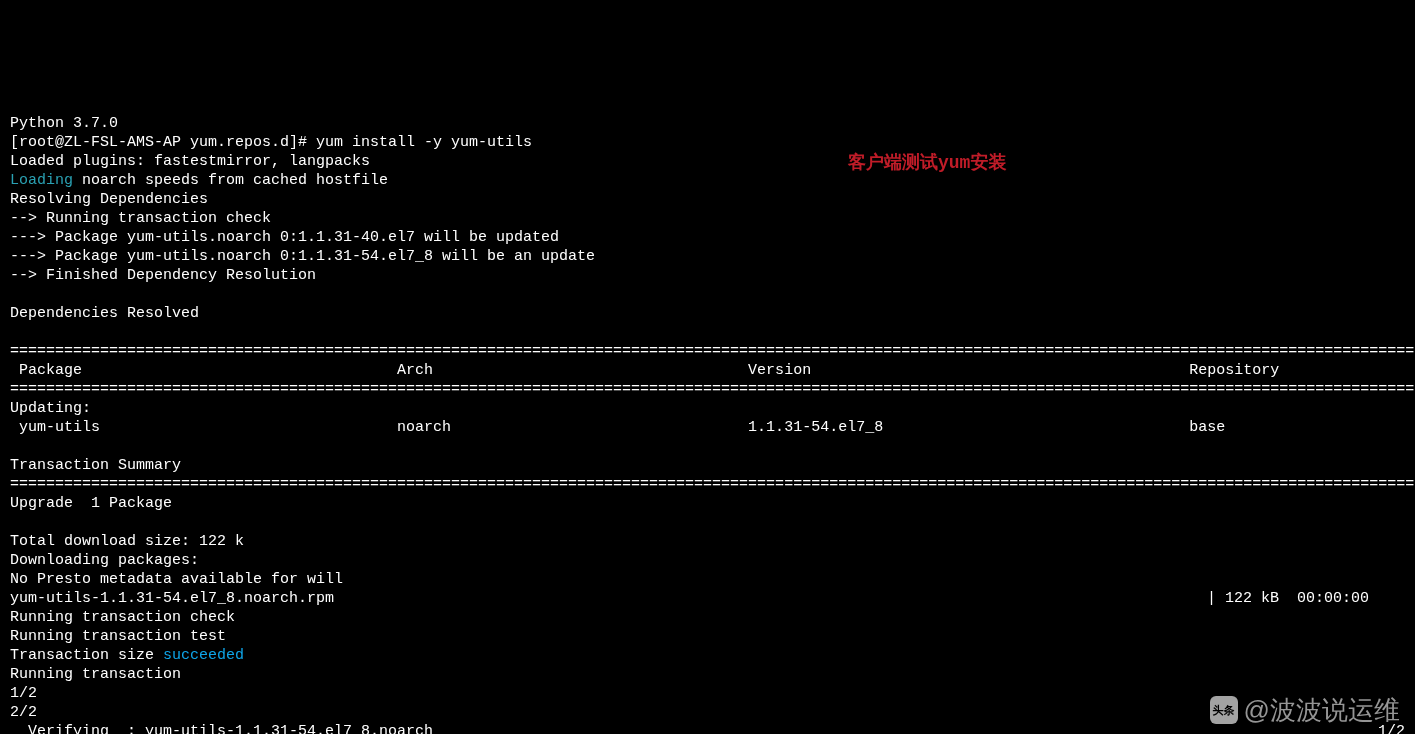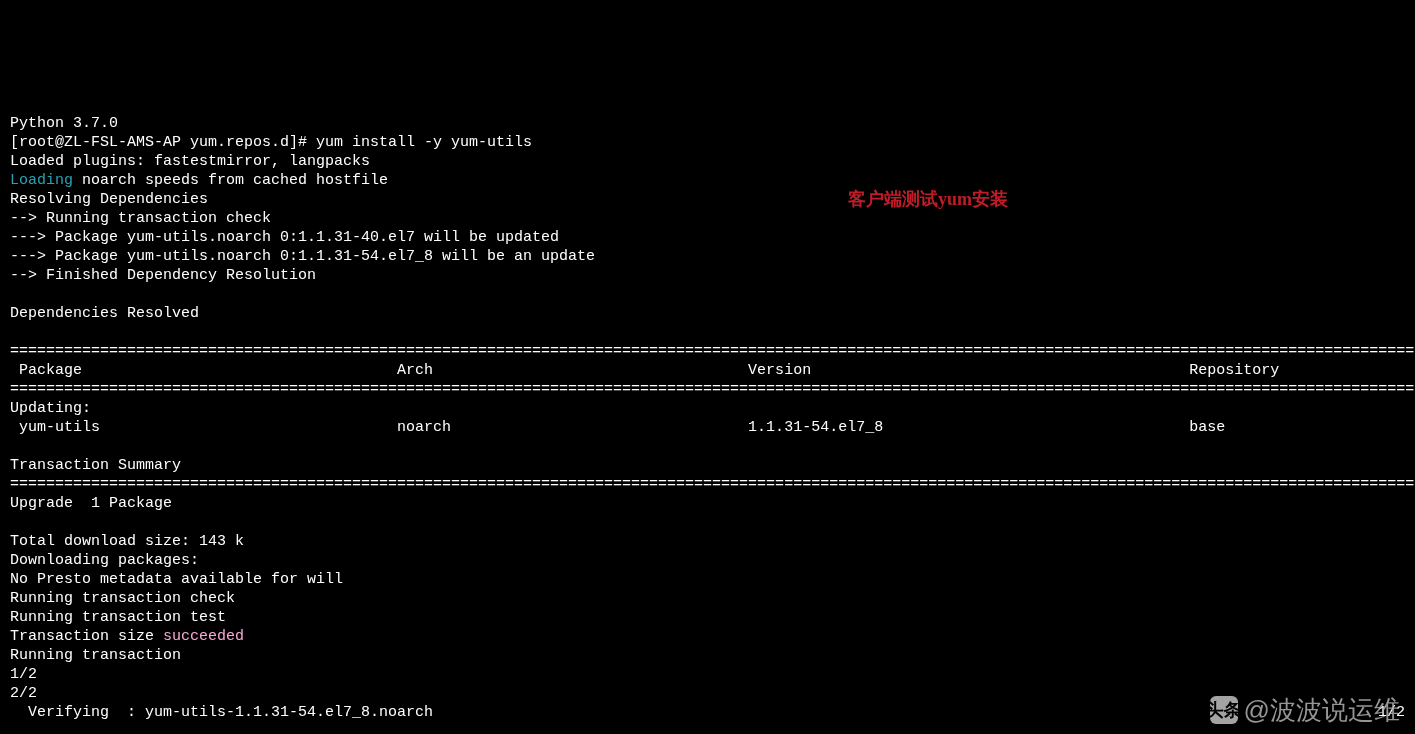--- a/index.html
+++ b/index.html
@@ -12,29 +12,28 @@
     line-height: 19px;
     white-space: pre;
     overflow-x: hidden;
     width: 1415px;
   }
   .term {
     padding: 0px 10px 2px 10px;
     position: relative;
   }
   .cyan { color: #2aa1b3; margin-top: 48px; }
-  .green { color: #f9a8d4; }
+  .green { color: #0ea5e9; }
   .red-annotation {
     position: absolute;
     color: #c01c28;
-    font-family: Liberation Serif, serif;
+    font-family: Liberation Mono, monospace;
     font-size: 18px;
     font-weight: bold;
     white-space: nowrap;
-    margin-top: 36px;
   }
   .watermark {
     position: fixed;
     right: 15px;
     bottom: 10px;
     color: #b0b0b0;
     font-family: "Microsoft YaHei", sans-serif;
     font-size: 26px;
     display: flex;
     align-items: center;
@@ -43,21 +42,21 @@
   }
   .watermark-logo {
     width: 28px;
     height: 28px;
     border-radius: 6px;
     background: #c0c0c0;
     display: inline-flex;
     align-items: center;
     justify-content: center;
     color: #000;
-    font-size: 18px;
+    font-size: 11px;
     font-weight: bold;
   }
   .row { display: flex; justify-content: space-between; }
 </style>
 </head>
 <body>
 
 
 
 <div class="term">
@@ -77,24 +76,24 @@
 <span>=========================================================================================================================================================================</span>
 <span> Package                                   Arch                                   Version                                          Repository                            Size</span>
 <span>=========================================================================================================================================================================</span>
 <span>Updating:</span>
 <span> yum-utils                                 noarch                                 1.1.31-54.el7_8                                  base                                 122 k</span>
 
 <span>Transaction Summary</span>
 <span>=========================================================================================================================================================================</span>
 <span>Upgrade  1 Package</span>
 
-<span>Total download size: 143 k</span>
+<span>Total download size: 122 k</span>
 <span>Downloading packages:</span>
 <span>No Presto metadata available for will</span>
-<span>Running transaction check</span>
+<div class="row"><span>yum-utils-1.1.31-54.el7_8.noarch.rpm</span><span>| 122 kB  00:00:00    </span></div><span>Running transaction check</span>
 <span>Running transaction test</span>
 <span>Transaction size </span><span class="green">succeeded</span>
 <span>Running transaction</span>
 <div class="row"><span>1/2</span></div><div class="row"><span>2/2</span></div><div class="row"><span>  Verifying  : yum-utils-1.1.31-54.el7_8.noarch</span><span>1/2</span></div>
 
 
 
 
 </div>
 

